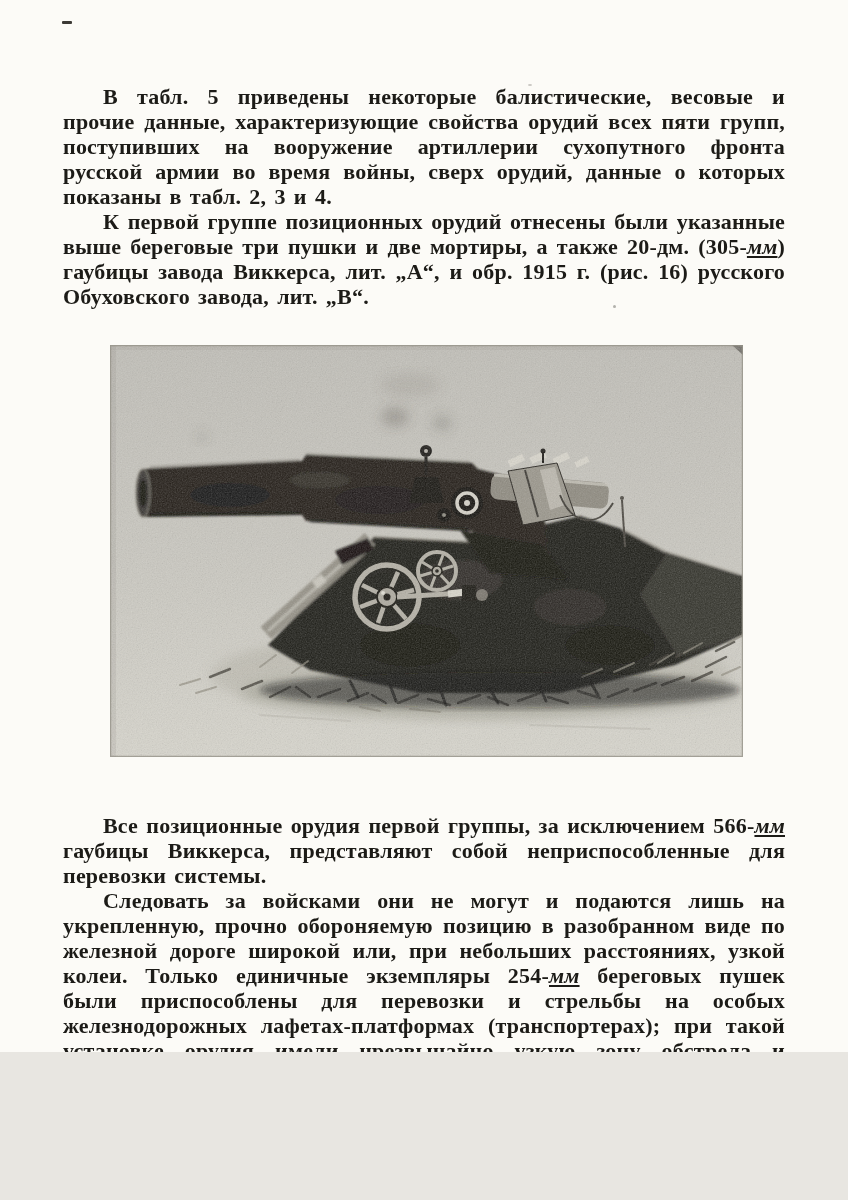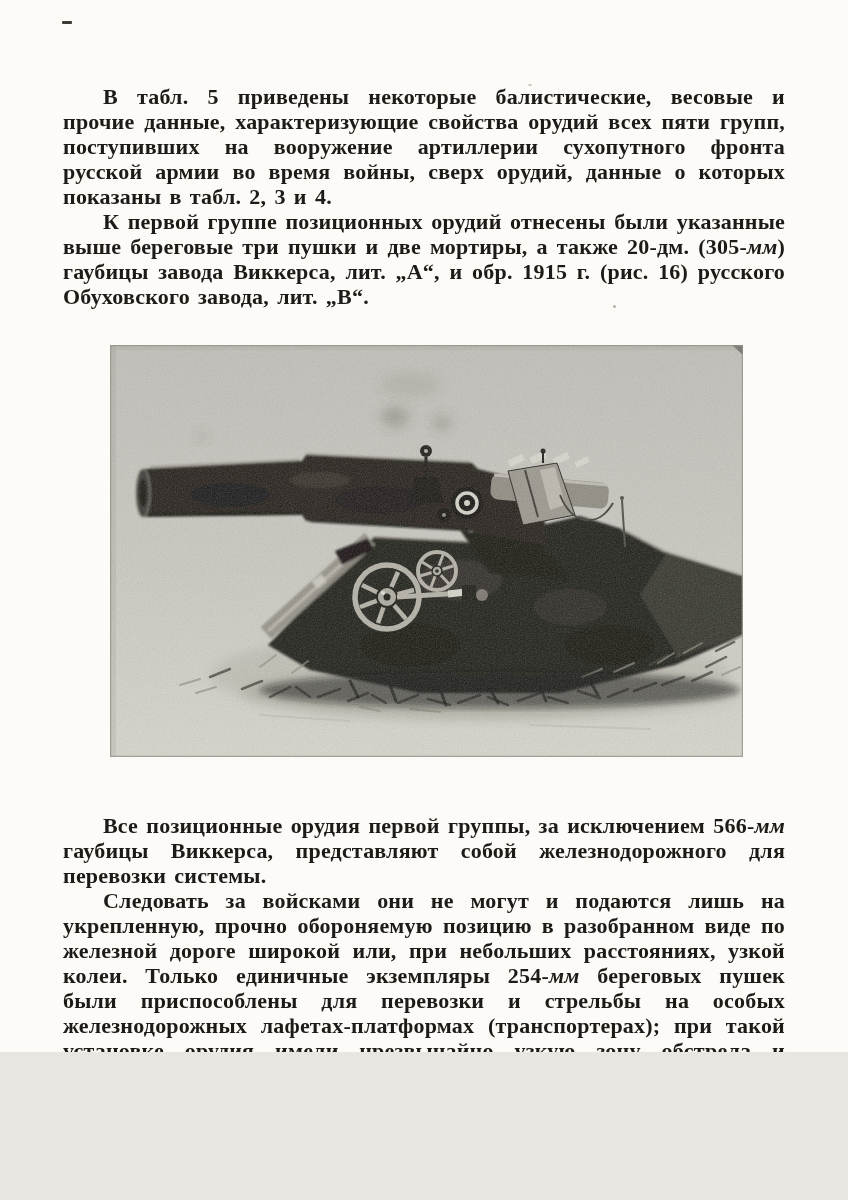--- a/index.html
+++ b/index.html
@@ -13,21 +13,21 @@
     color:#1c1b17;
   }
   .body-text{
     position:absolute;left:63px;width:722px;
     font-size:22px;line-height:25px;font-weight:700;
     text-align:justify;letter-spacing:.2px;word-spacing:2.5px;
   }
   .body-text p{margin:0;text-indent:40px;}
   .top-block{top:84px;}
   .bottom-block{top:813px;}
-  i{font-style:italic;}
+  i{font-style:italic;text-decoration:underline;}
   figure.photo{
     position:absolute;left:110px;top:345px;margin:0;
     width:633px;height:412px;
   }
   figure.photo svg{display:block;}
   .caption{
     position:absolute;top:762px;left:63px;width:722px;
     text-align:center;font-size:19px;font-weight:700;
     letter-spacing:.3px;word-spacing:6px;
   }
@@ -252,17 +252,17 @@
       <rect x="0" y="0" width="6" height="412" fill="#8a877e" opacity="0.18"></rect>
       <rect x="0" y="0" width="633" height="5" fill="#8a877e" opacity="0.15"></rect>
 
       <rect x="0" y="0" width="633" height="412" filter="url(#grain)" opacity="0.3"></rect>
       <rect x="0.5" y="0.5" width="632" height="411" fill="none" stroke="#96938a" stroke-width="1.5" opacity="0.8"></rect>
     </svg>
   </figure>
 
 
   <div class="body-text bottom-block">
-    <p><span>Все позиционные орудия первой группы, за исключением 566-</span><i>мм</i><span> гаубицы Виккерса, представляют собой железнодорожного для перевозки системы.</span></p>
+    <p><span>Все позиционные орудия первой группы, за исключением 566-</span><i>мм</i><span> гаубицы Виккерса, представляют собой неприспособленные для перевозки системы.</span></p>
     <p><span>Следовать за войсками они не могут и подаются лишь на укрепленную, прочно обороняемую позицию в разобранном виде по железной дороге широкой или, при небольших расстояниях, узкой колеи. Только единичные экземпляры 254-</span><i>мм</i><span> береговых пушек были приспособлены для перевозки и стрельбы на особых железнодорожных лафетах-платформах (транспортерах); при такой установке орудия имели чрезвычайно узкую зону обстрела и стрельбу из них можно было вести лишь в направлении железнодорожного пути, поэтому приходилось иногда подстраивать специальный отрезок пути в необходимом направлении; во всех случаях путь укреплялся на месте стрельбы подкладыванием под каждую шпалу еще двух шпал,</span></p>
   </div>
 
 </div>
 
 </body></html>

